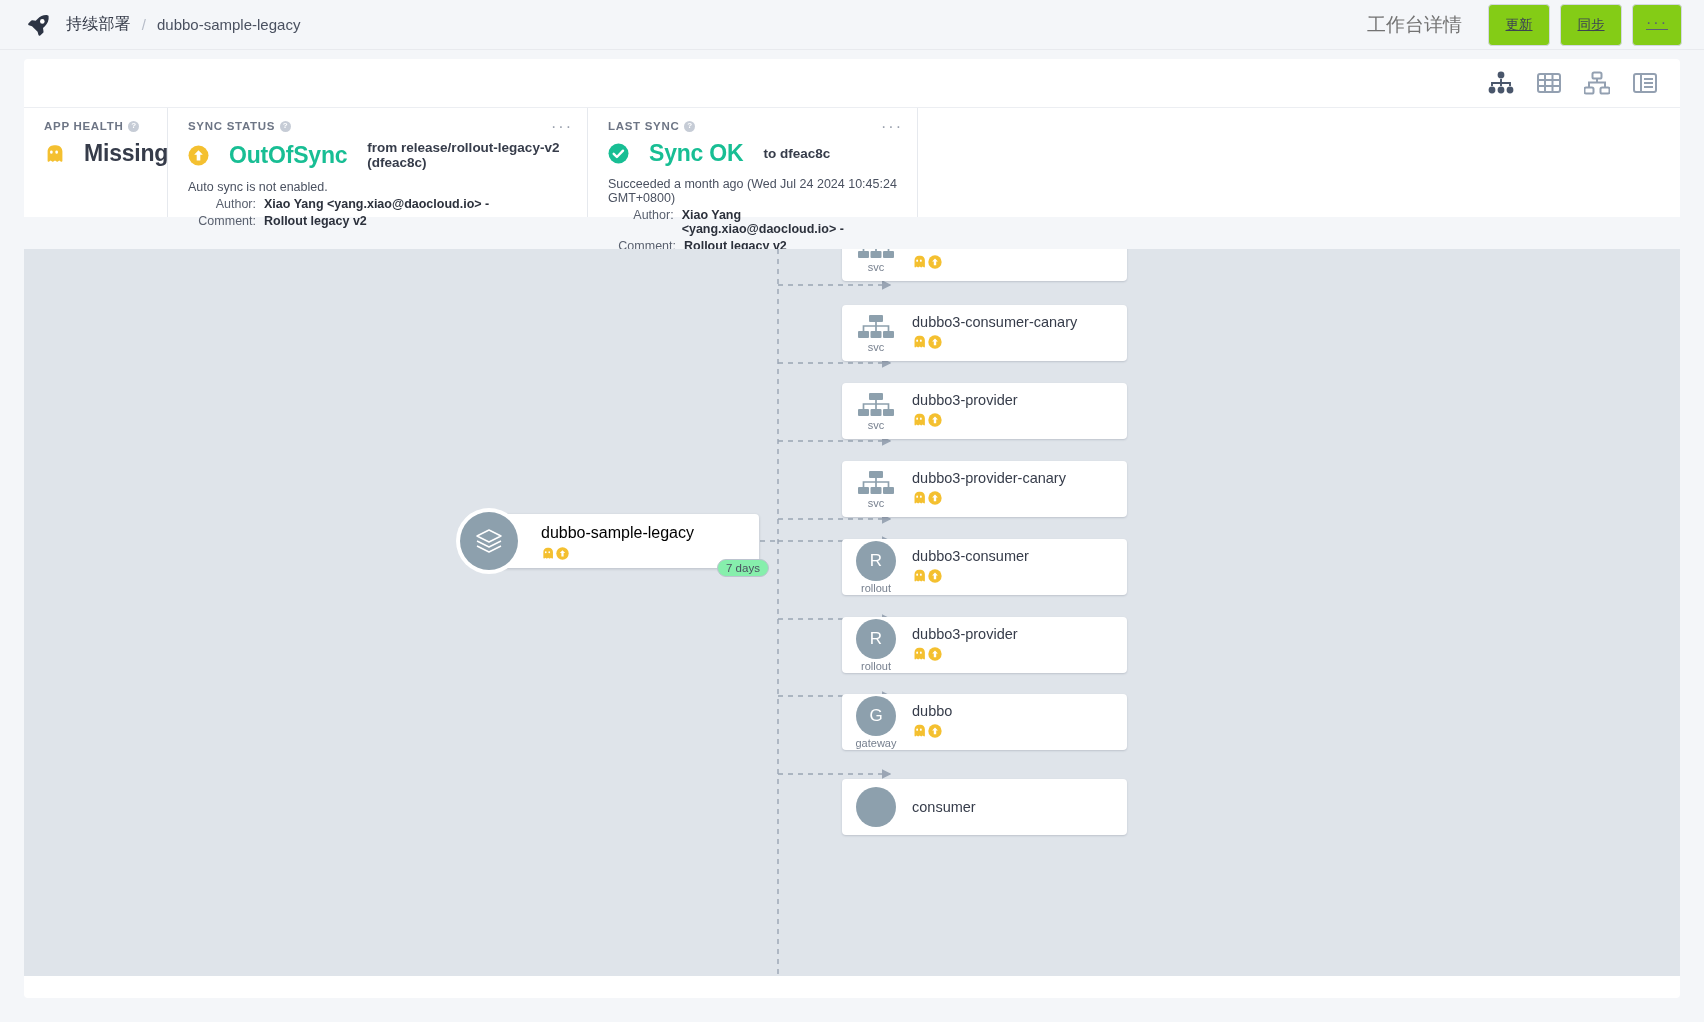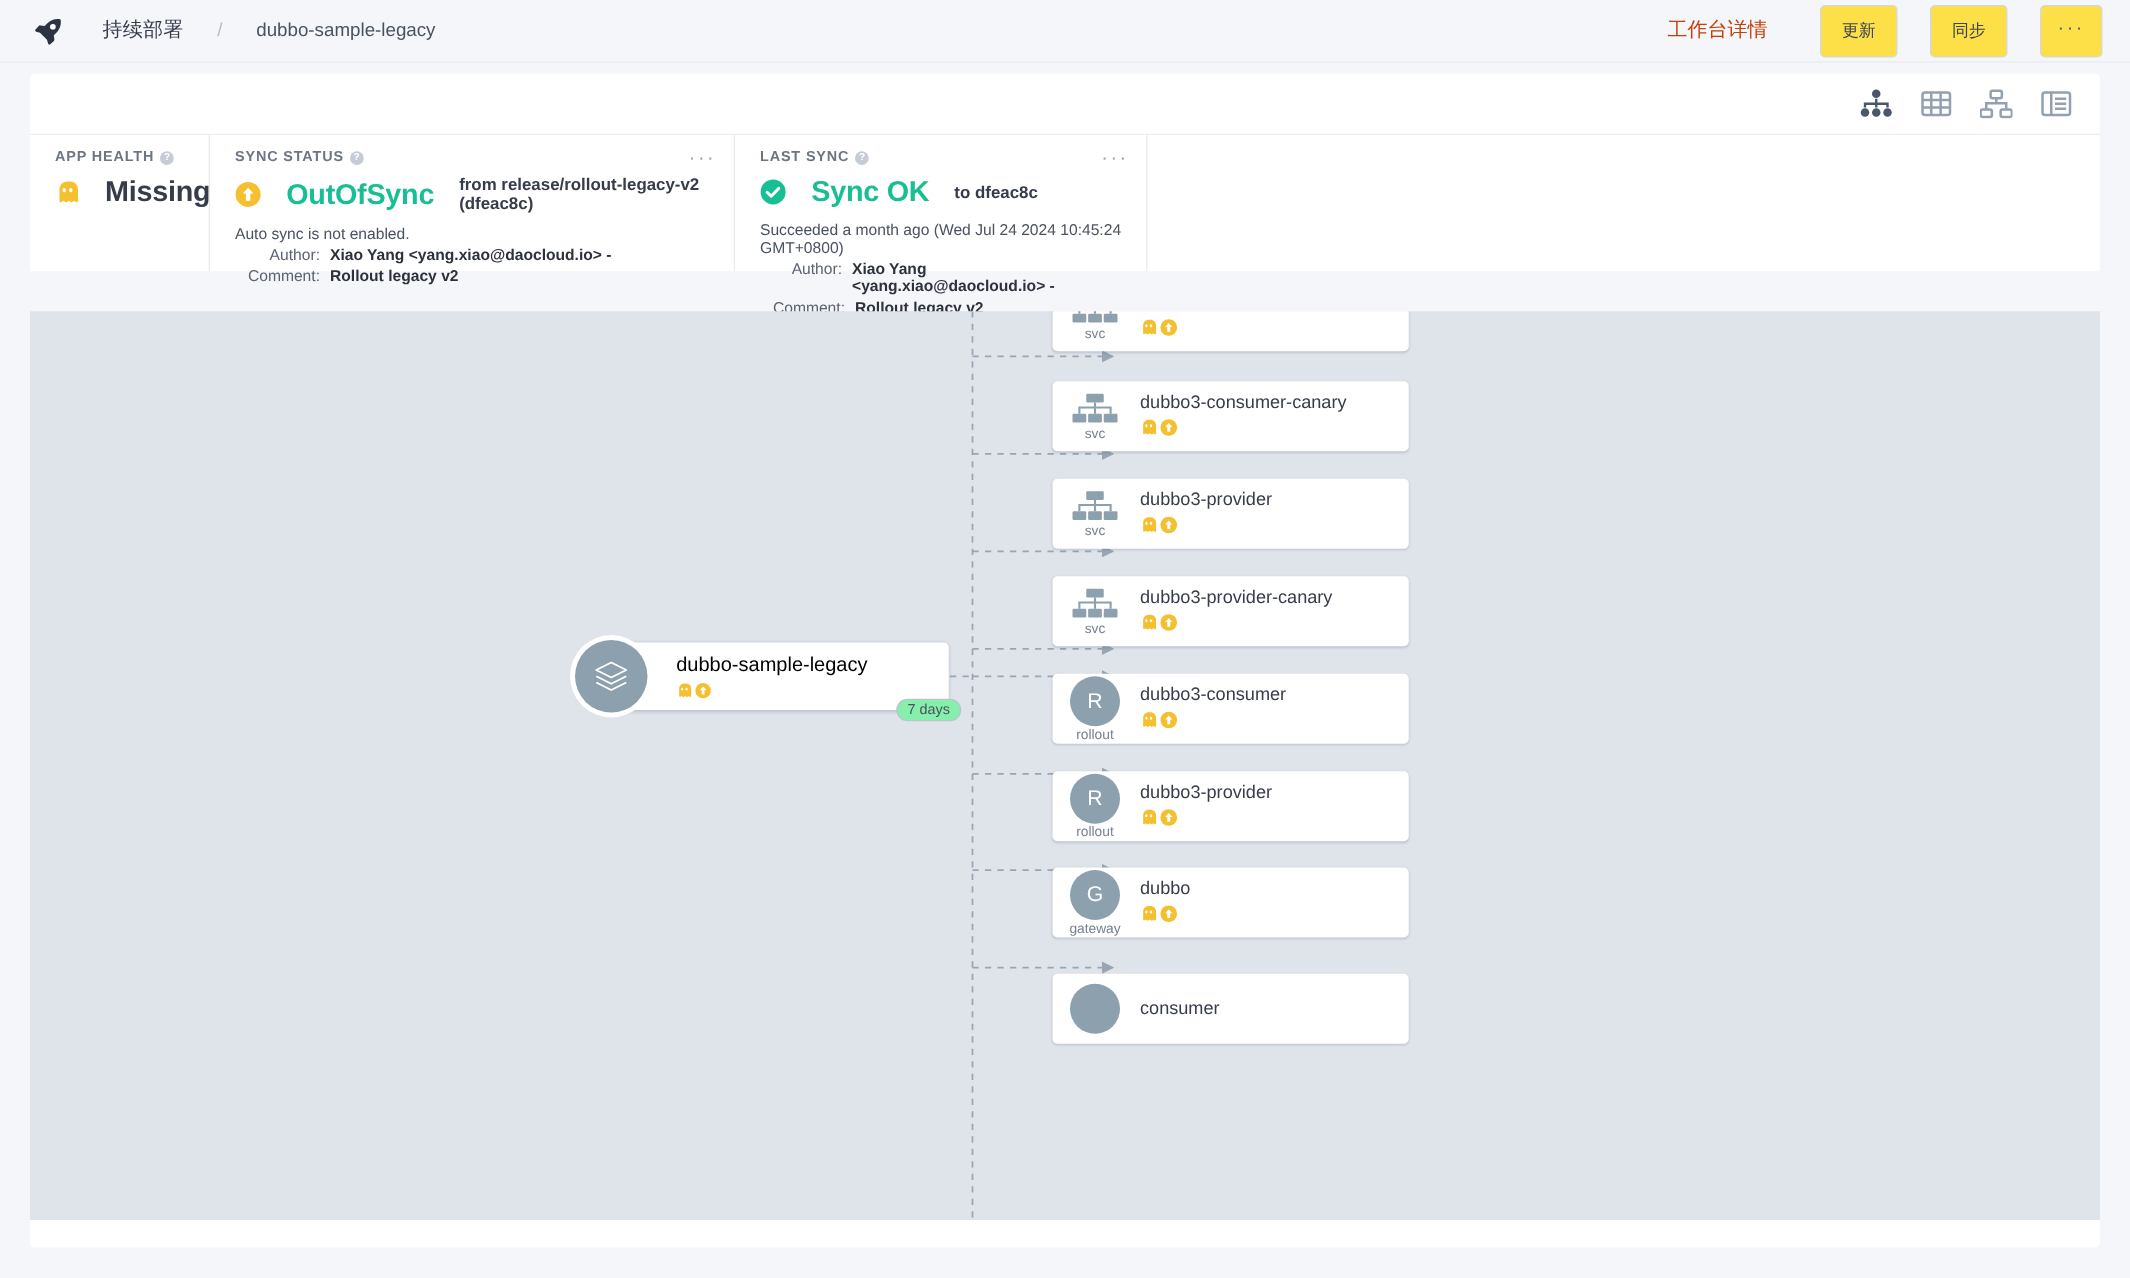--- a/index.html
+++ b/index.html
@@ -12,45 +12,44 @@
   }
 
   
   .topbar {
     height: 50px;
     background: #f4f6f9;
     display: flex;
     align-items: center;
     padding: 0 22px 0 26px;
     border-bottom: 1px solid #e8eaee;
-    gap: 16px;
   }
   .rocket-logo { width: 26px; height: 26px; flex: 0 0 auto; margin-right: 14px; }
   .crumb-root {
     font-size: 16px; color: #363c4a; font-weight: 500; letter-spacing: .2px;
   }
   .crumb-sep { color: #b6bcc8; margin: 0 11px; font-size: 15px; }
   .crumb-leaf { font-size: 15px; color: #4a5160; }
   .topbar-spacer { flex: 1 1 auto; }
   .link-btn {
-    color: #c2410c; font-size: 16px; margin-right: 16px; cursor: pointer;
+    color: #737373; font-size: 19px; margin-right: 16px; cursor: pointer;
   }
   .tbtn {
     height: 42px;
     min-width: 62px;
     padding: 0 13px;
     border: 1px solid #d3d8e0;
     border-radius: 4px;
-    background: #fde047;
+    background: #84cc16;
     color: #3d4452;
     font-size: 13.5px;
     font-family: "Liberation Sans", sans-serif;
     margin-left: 10px;
     cursor: pointer;
-    display: inline-flex; align-items: center; justify-content: center;
+    display: inline-flex; align-items: center; justify-content: center; text-decoration: underline;
   }
   .tbtn.dots { min-width: 40px; letter-spacing: 2px; color: #5b6272; padding-bottom: 4px; font-size: 16px;}
 
   
   .panel {
     position: absolute;
     left: 24px; top: 59px;
     width: 1656px;
     background: #fff;
     border-radius: 4px 4px 0 0;

